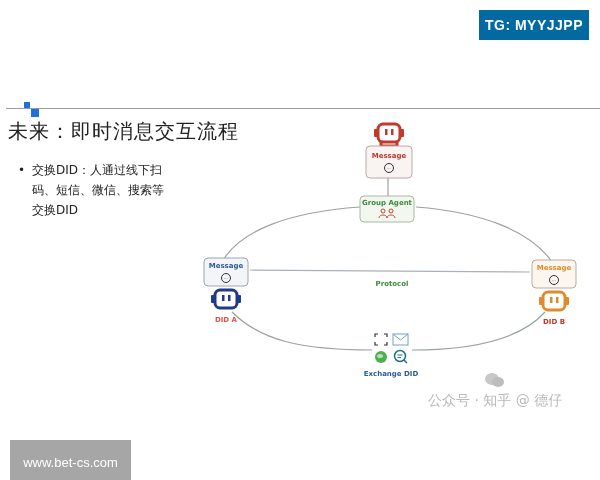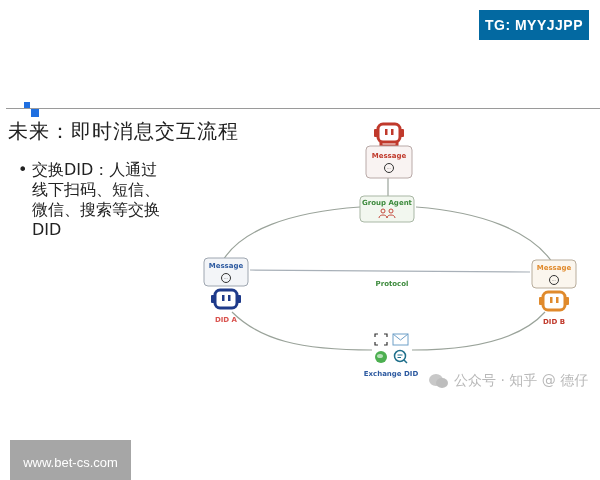--- a/index.html
+++ b/index.html
@@ -3,25 +3,25 @@
 <meta charset="utf-8">
 <style>
   html,body{margin:0;padding:0;}
   body{width:600px;height:480px;position:relative;background:#ffffff;font-family:"DejaVu Sans","Liberation Sans",sans-serif;overflow:hidden;}
   .tg-badge{position:absolute;left:479px;top:10px;width:110px;height:30px;background:#0369a1;color:#fff;font-family:"Liberation Sans",sans-serif;font-size:14px;font-weight:bold;display:flex;align-items:center;justify-content:center;letter-spacing:0.5px;}
   .site-badge{position:absolute;left:10px;top:440px;width:121px;height:44px;background:#a6a6a6;color:#fff;font-family:"Liberation Sans",sans-serif;font-size:13px;display:flex;align-items:center;justify-content:center;}
   .title{position:absolute;left:8px;top:74px;font-size:20px;color:#222;letter-spacing:1px;margin-top:44px;}
   .title-rule{position:absolute;left:6px;top:108px;width:594px;height:1px;background:#9a9a9a;}
   .sq1{position:absolute;left:24px;top:102px;width:6px;height:6px;background:#1f6fe0;}
   .sq2{position:absolute;left:31px;top:109px;width:8px;height:8px;background:#1f6fe0;}
-  .bullets{position:absolute;left:18px;top:160px;width:150px;font-size:16px;color:#222;line-height:20px;}
+  .bullets{position:absolute;left:18px;top:160px;width:150px;font-size:12px;color:#222;line-height:20px;}
   .bullet{position:relative;padding-left:14px;margin-bottom:3px;}
   .bullet:before{content:"•";position:absolute;left:0;top:0;}
   .diagram{position:absolute;left:0;top:0;width:600px;height:480px;}
-  .watermark{position:absolute;left:428px;top:372px;font-size:14px;color:#b8b8b8;display:flex;align-items:center;gap:4px;}
+  .watermark{position:absolute;left:428px;top:372px;font-size:14px;color:#b8b8b8;display:flex;align-items:center;gap:4px;flex-direction:column;}
   .node-label{font-family:"DejaVu Sans",sans-serif;font-weight:bold;}
 </style>
 </head>
 <body>
 
 <div class="tg-badge">TG: MYYJJPP</div>
 
 <div class="title">未来：即时消息交互流程</div>
 <div class="title-rule"></div>
 <div class="sq1"></div>

